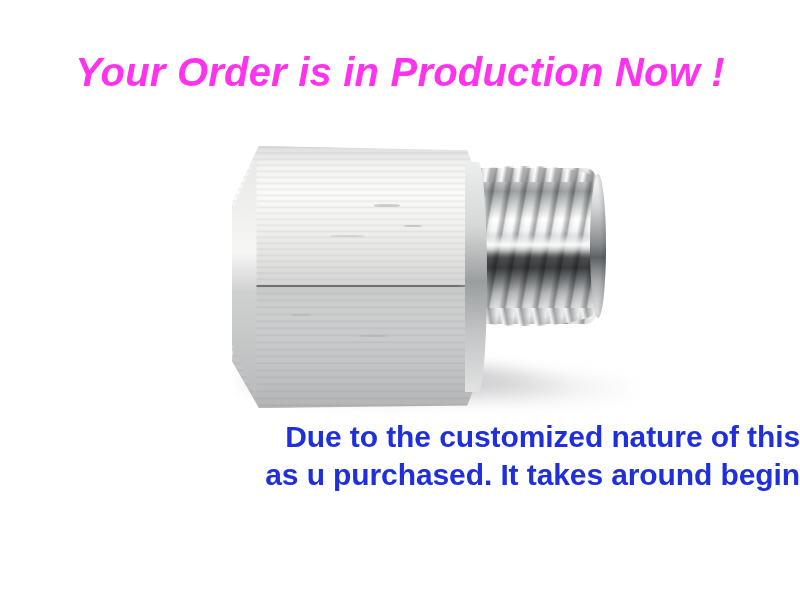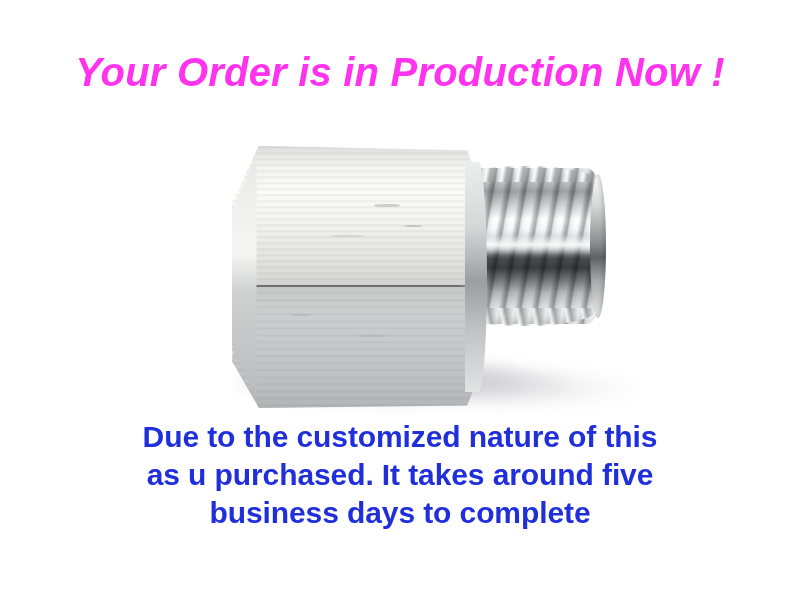--- a/index.html
+++ b/index.html
@@ -301,21 +301,21 @@
     top: 418px;
     width: 800px;
     text-align: center;
     color: #1f2fdb;
     font-family: "Liberation Sans", sans-serif;
     font-size: 30px;
     font-weight: bold;
     line-height: 38px;
     letter-spacing: -0.1px;
   }
-  .body-copy .ln { display: block; white-space: nowrap; }
+  .body-copy .ln { display: block; white-space: nowrap; text-align: right; }
 </style>
 </head>
 <body>
 
 <div class="page">
 
   <div class="headline">Your Order is in Production Now !</div>
 
   <div class="photo">
 
@@ -345,17 +345,16 @@
       <div class="scuff" style="left:70%;top:30%;width:18px;height:2px;"></div>
       <div class="scuff" style="left:40%;top:34%;width:34px;height:2px;opacity:.6;"></div>
       <div class="scuff" style="left:24%;top:64%;width:20px;height:2px;opacity:.5;"></div>
       <div class="scuff" style="left:52%;top:72%;width:28px;height:2px;opacity:.45;"></div>
     </div>
 
   </div>
 
   <div class="body-copy">
     <span class="ln">Due to the customized nature of this</span>
-    <span class="ln">as u purchased. It takes around five</span>
-    <span class="ln">business days to complete</span>
+    <span class="ln">as u purchased. It takes around begin</span>
   </div>
 
 </div>
 
 </body></html>

